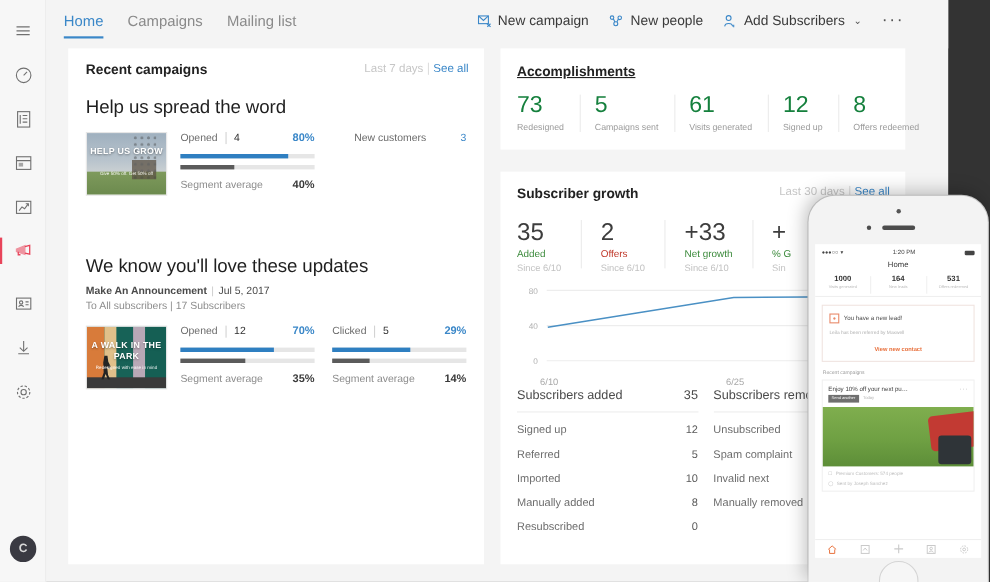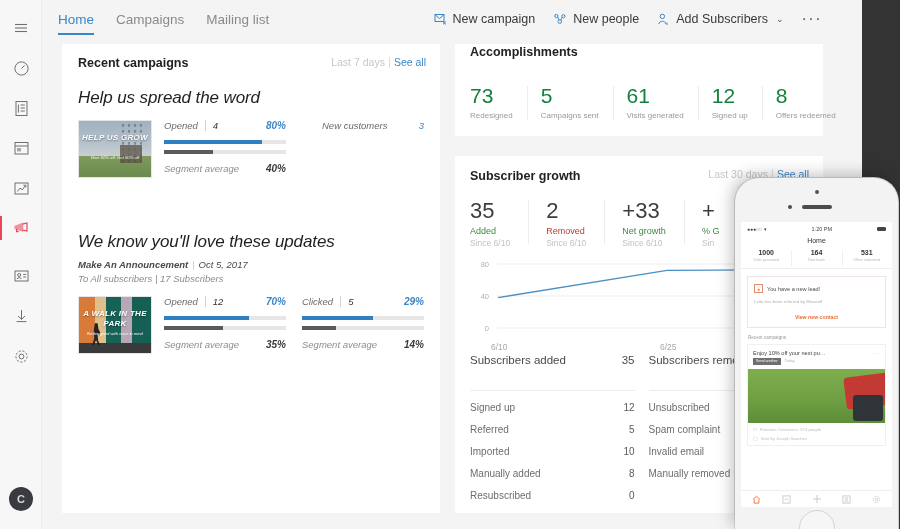--- a/index.html
+++ b/index.html
@@ -74,21 +74,21 @@
     display: flex; align-items: center; gap: 4px; font-size: 10.5px;
   }
   .muted-range { color: #c6c6c6; }
   .divider-v { width: 1px; height: 11px; background: #dedede; }
   .seeall { color: #3a87c8; }
 
   
   #recent-card { left: 62px; top: 44px; width: 378px; height: 469px; }
   #recent-title { position: absolute; left: 16px; top: 12px; }
 
-  .campaign { position: absolute; left: 16px; width: 346px; font-style: italic; }
+  .campaign { position: absolute; left: 16px; width: 346px; }
   .camp-name { font-size: 17px; color: #1f1f1f; font-weight: normal; letter-spacing: -0.1px; }
   .camp-meta1 { font-size: 9.5px; color: #4a4a4a; margin-top: 7px; }
   .camp-meta1 b { font-weight: bold; }
   .camp-meta1 .sep { color: #c9c9c9; margin: 0 4px; }
   .camp-meta2 { font-size: 9.5px; color: #8d8d8d; margin-top: 3px; }
 
   .camp-body { display: flex; margin-top: 12px; gap: 12px; }
   .thumb {
     width: 74px; height: 58px; flex: 0 0 74px; position: relative;
     overflow: hidden; border: 1px solid #e6e6e6;
@@ -144,21 +144,21 @@
   .metric-foot .lbl { color: #8d8d8d; }
   .metric-foot .val { margin-left: auto; color: #3a3a3a; font-weight: bold; font-size: 10px; }
 
   .newcust { flex: 1; }
   .newcust-head { display: flex; font-size: 9.5px; }
   .newcust-head .lbl { color: #6b6b6b; margin-left: 20px; }
   .newcust-head .val { margin-left: auto; color: #3a87c8; }
 
   
   #accomp-card { left: 455px; top: 44px; width: 368px; height: 92px; }
-  #accomp-title { position: absolute; left: 15px; top: 1px; }
+  #accomp-title { position: absolute; left: 15px; top: 14px; text-decoration: underline; }
   .accomp-row { position: absolute; left: 15px; top: 40px; right: 12px; display: flex; }
   .accomp-item { padding-right: 14px; padding-left: 14px; position: relative; }
   .accomp-item:first-child { padding-left: 0; }
   .accomp-item + .accomp-item::before {
     content: ""; position: absolute; left: 0; top: 2px; width: 1px; height: 34px; background: #ececec;
   }
   .accomp-num { font-size: 21px; color: #15803d; font-weight: normal; line-height: 24px; }
   .accomp-lbl { font-size: 8px; color: #9a9a9a; margin-top: 3px; white-space: nowrap; }
 
   #growth-card { left: 455px; top: 156px; width: 368px; height: 357px; overflow: hidden; }
@@ -173,21 +173,21 @@
   .growth-lbl { font-size: 9px; margin-top: 3px; white-space: nowrap; }
   .growth-sub { font-size: 8.5px; color: #c2c2c2; margin-top: 2px; white-space: nowrap; }
 
   .chart-wrap { position: absolute; left: 12px; top: 100px; width: 350px; height: 84px; }
   .chart-wrap svg { display: block; }
   .chart-xlabels { position: absolute; left: 12px; top: 186px; width: 350px; font-size: 8.5px; color: #a8a8a8; }
   .chart-xlabels span { position: absolute; }
 
   .breakdown { position: absolute; left: 15px; top: 198px; right: 10px; display: flex; gap: 14px; }
   .bd-col { flex: 1; min-width: 0; }
-  .bd-head { display: flex; align-items: baseline; padding-bottom: 24px; border-bottom: 1px solid #ededed; }
+  .bd-head { display: flex; align-items: baseline; padding-bottom: 8px; border-bottom: 1px solid #ededed; }
   .bd-head .t { font-size: 11.5px; color: #4a4a4a; }
   .bd-head .n { margin-left: auto; font-size: 11.5px; color: #4a4a4a; }
   .bd-row { display: flex; align-items: baseline; margin-top: 11px; }
   .bd-row .t { font-size: 10px; color: #6d6d6d; }
   .bd-row .n { margin-left: auto; font-size: 10px; color: #5a5a5a; }
 
   
   .phone {
     position: absolute; left: 735px; top: 178px; width: 163px; height: 351px;
     background: #f3f3f3; border-radius: 24px 24px 0 0;
@@ -398,21 +398,21 @@
               <span class="val">3</span>
             </div>
           </div>
         </div>
       </div>
     </div>
 
     <div class="campaign" style="top:188px;">
       <div class="camp-name">We know you'll love these updates</div>
       <div class="camp-meta1">
-        <b>Make An Announcement</b><span class="sep">|</span><span>Oct 5, 2017</span>
+        <b>Make An Announcement</b><span class="sep">|</span><span>Jul 5, 2017</span>
       </div>
       <div class="camp-meta2">To All subscribers | 17 Subscribers</div>
       <div class="camp-body">
         <div class="thumb">
           <div class="art-park">
             <div class="b1"></div>
                 <div class="b2"></div>
                 <div class="b3"></div>
                 <div class="b4"></div>
                 <div class="b5"></div>
@@ -499,21 +499,21 @@
     </div>
 
     <div class="growth-row">
       <div class="growth-item">
         <div class="growth-num">35</div>
         <div class="growth-lbl" style="color:#3c8a3c">Added</div>
         <div class="growth-sub">Since 6/10</div>
       </div>
       <div class="growth-item">
         <div class="growth-num">2</div>
-        <div class="growth-lbl" style="color:#c0392b">Removed</div>
+        <div class="growth-lbl" style="color:#c0392b">Offers</div>
         <div class="growth-sub">Since 6/10</div>
       </div>
       <div class="growth-item">
         <div class="growth-num">+33</div>
         <div class="growth-lbl" style="color:#3c8a3c">Net growth</div>
         <div class="growth-sub">Since 6/10</div>
       </div>
       <div class="growth-item">
         <div class="growth-num">+</div>
         <div class="growth-lbl" style="color:#3c8a3c">% G</div>
@@ -571,21 +571,21 @@
         </div>
         <div class="bd-row">
           <span class="t">Unsubscribed</span>
           <span class="n"></span>
         </div>
         <div class="bd-row">
           <span class="t">Spam complaint</span>
           <span class="n"></span>
         </div>
         <div class="bd-row">
-          <span class="t">Invalid email</span>
+          <span class="t">Invalid next</span>
           <span class="n"></span>
         </div>
         <div class="bd-row">
           <span class="t">Manually removed</span>
           <span class="n"></span>
         </div>
       </div>
     </div>
   </div>
  </div>

